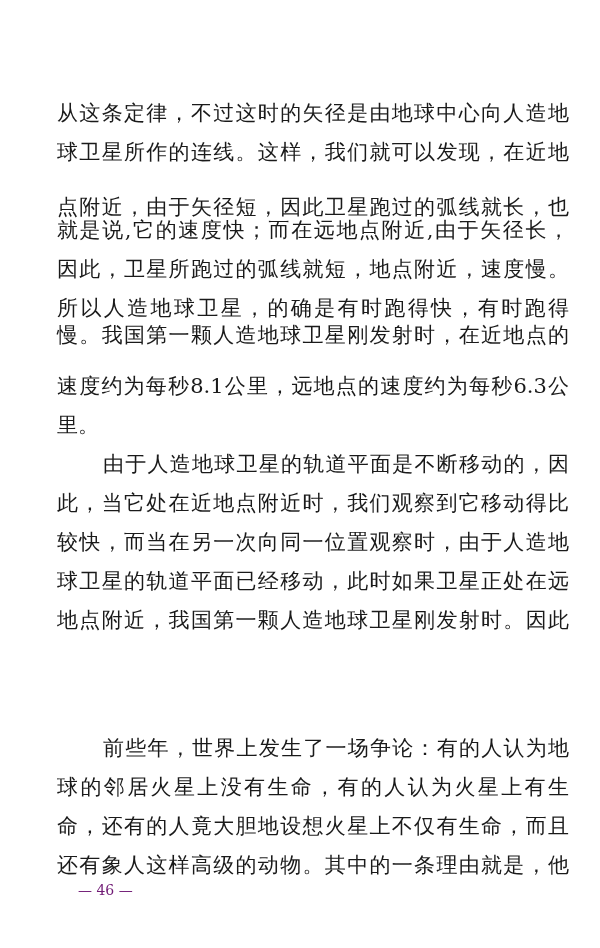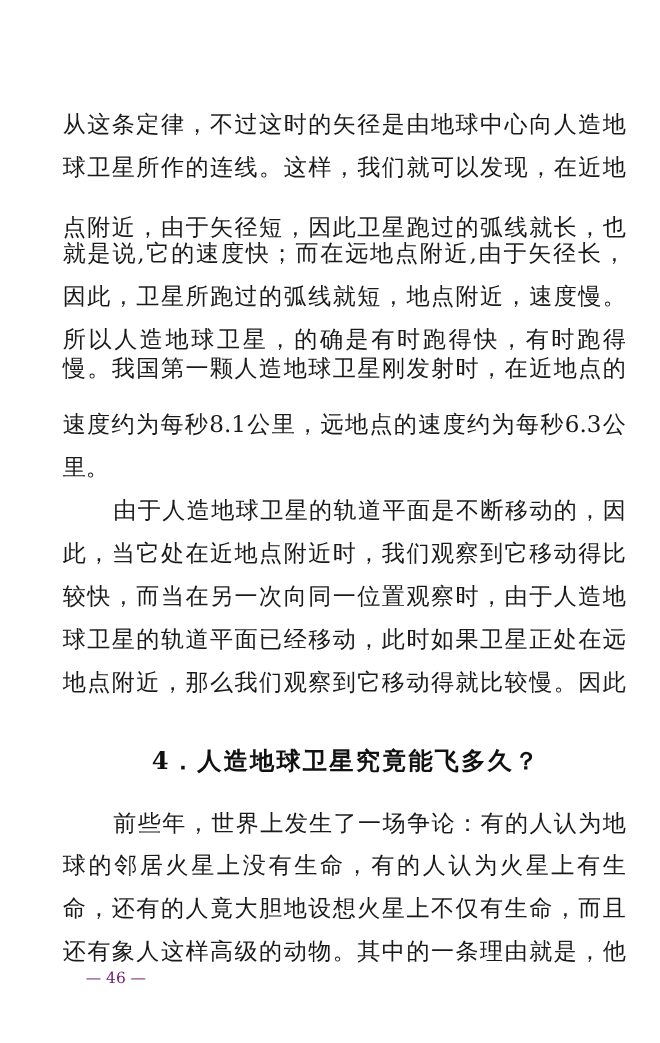--- a/index.html
+++ b/index.html
@@ -41,25 +41,24 @@
     <div class="line" style="top:371px">速度约为每秒8.1公里，远地点的速度约为每秒6.3公</div>
     <div class="line last" style="top:410px">里。</div>
   </div>
 
   <div>
     <div class="line indent" style="top:449px">由于人造地球卫星的轨道平面是不断移动的，因</div>
     <div class="line" style="top:488px">此，当它处在近地点附近时，我们观察到它移动得比</div>
     <div class="line" style="top:527px">较快，而当在另一次向同一位置观察时，由于人造地</div>
     <div class="line" style="top:566px">球卫星的轨道平面已经移动，此时如果卫星正处在远</div>
 
-    <div class="line" style="top:605px">地点附近，那么我们观察到它移动得就比较慢。因此</div>
+    <div class="line" style="top:605px">地点附近，我国第一颗人造地球卫星刚发射时。因此</div>
 
   </div>
 
-  <div class="heading">4．人造地球卫星究竟能飞多久？</div>
 
   <div>
     <div class="line indent" style="top:733px">前些年，世界上发生了一场争论：有的人认为地</div>
     <div class="line" style="top:772px">球的邻居火星上没有生命，有的人认为火星上有生</div>
     <div class="line" style="top:811px">命，还有的人竟大胆地设想火星上不仅有生命，而且</div>
     <div class="line" style="top:850px">还有象人这样高级的动物。其中的一条理由就是，他</div>
   </div>
 
   <div class="page-number">— 46 —</div>
 </div>

